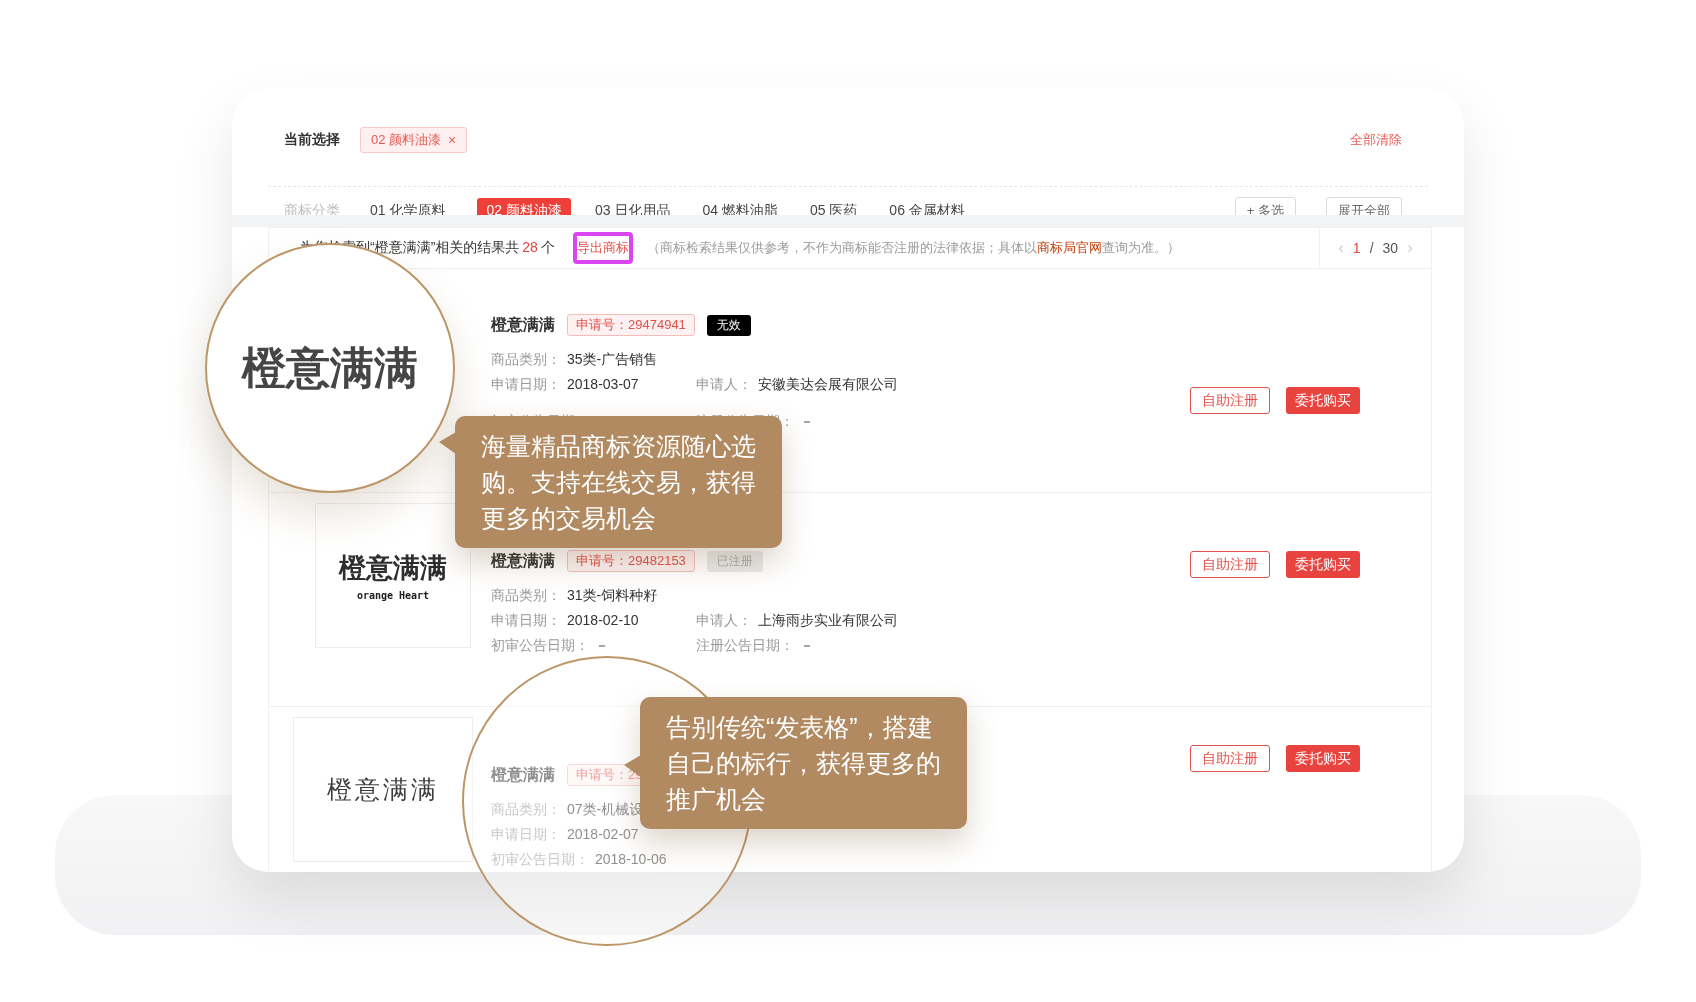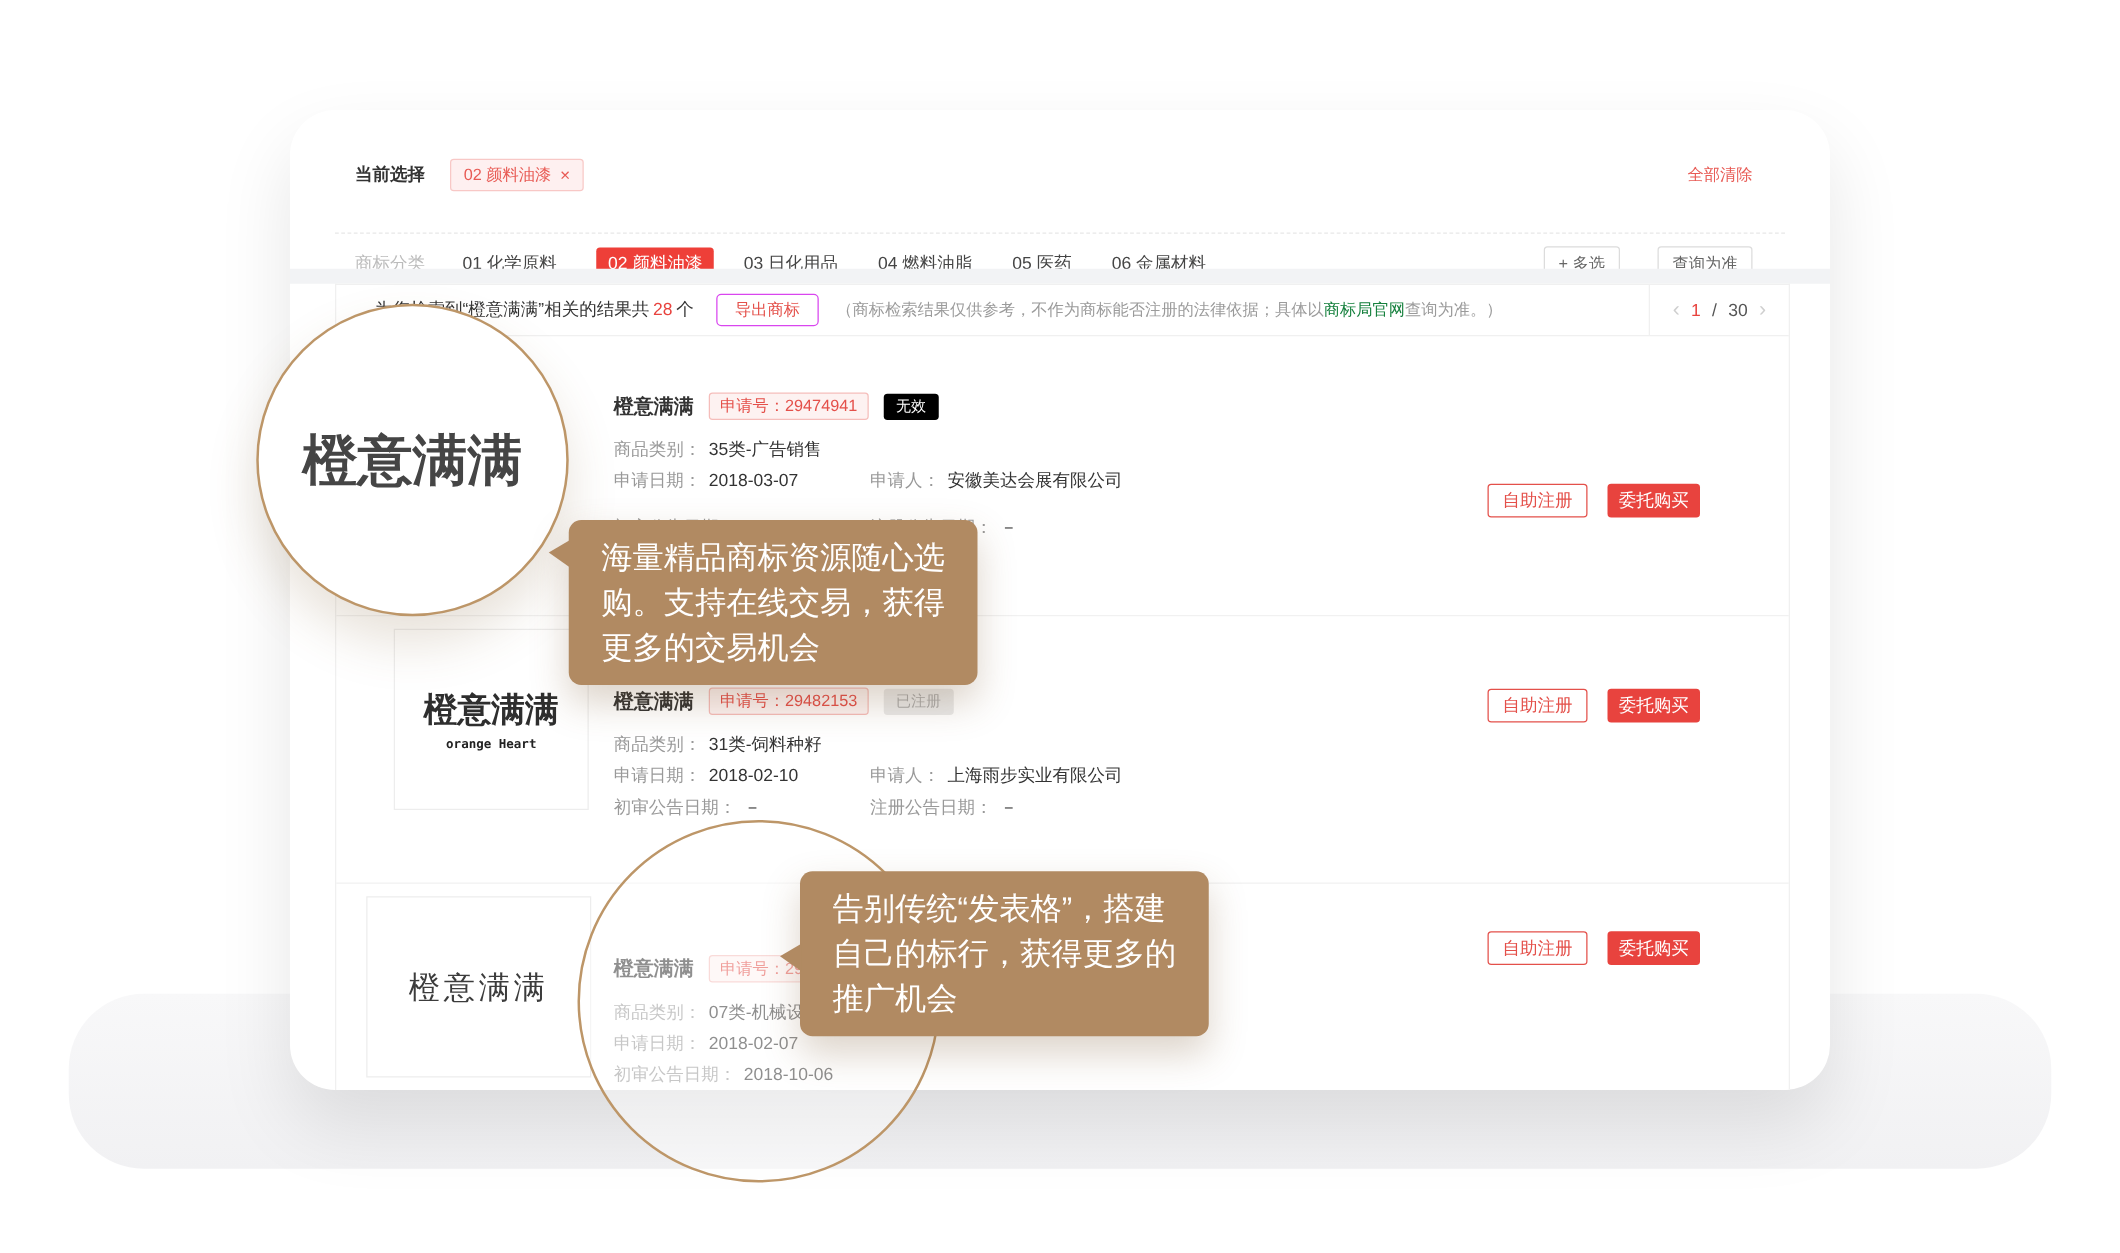--- a/index.html
+++ b/index.html
@@ -36,24 +36,24 @@
 
   .gap-band { position:absolute; top:127px; left:0; right:0; height:12px; background:#f2f3f5; }
 
   
   .results-panel { position:absolute; top:139px; left:36px; right:32px; bottom:0;
     border:1px solid #f0f0f0; border-bottom:none; background:#fff; }
   .res-header { height:41px; border-bottom:1px solid #f0f0f0; display:flex; align-items:center;
     padding-left:31px; font-size:14px; }
   .summary { color:#333; }
   .count { color:#e8433e; margin:0 3px; }
-  .export-btn { margin-left:18px; padding:3px 14px; border:1px solid #d946ef; color:#e4504a;
+  .export-btn { margin-left:18px; padding:3px 0; border:4px solid #d946ef; color:#e4504a;
     border-radius:4px; font-size:13px; background:#fff; cursor:pointer; flex:none; }
   .disclaimer { margin-left:14px; font-size:13px; color:#9b9b9b; white-space:nowrap; }
-  .link { color:#15803d; cursor:pointer;text-align:right; }
+  .link { color:#c2410c; cursor:pointer;text-align:right; }
   .pager { margin-left:auto; width:112px; align-self:stretch; border-left:1px solid #f0f0f0;
     display:flex; align-items:center; justify-content:center; gap:9px; font-size:14px; flex:none; }
   .pg-arrow { color:#cfcfcf; font-size:17px; cursor:pointer; }
   .pg-cur { color:#e8433e; }
   .pg-sep,.pg-total { color:#555; }
 
   .res-row { position:relative; border-bottom:1px solid #f1f1f1; }
   .row-1 { height:224px; }
   .row-2 { height:214px; }
   .row-3 { height:200px; border-bottom:none; }
@@ -133,21 +133,21 @@
     <div class="row-category">
       <span class="cat-label">商标分类</span>
       <span class="cat-item">01 化学原料</span>
       <span class="cat-item selected">02 颜料油漆</span>
       <span class="cat-item">03 日化用品</span>
       <span class="cat-item">04 燃料油脂</span>
       <span class="cat-item">05 医药</span>
       <span class="cat-item">06 金属材料</span>
       <span class="cat-actions">
         <span class="ghost-btn">+ 多选</span>
-        <span class="ghost-btn">查询为准</span>
+        <span class="ghost-btn">展开全部</span>
       </span>
     </div>
   </div>
 
   <div class="gap-band"></div>
 
   <div class="results-panel">
     <div class="res-header">
       <span class="summary"><span>为您检索到“橙意满满”相关的结果共</span><span class="count">28</span><span>个</span></span>
       <span class="export-btn">导出商标</span>

